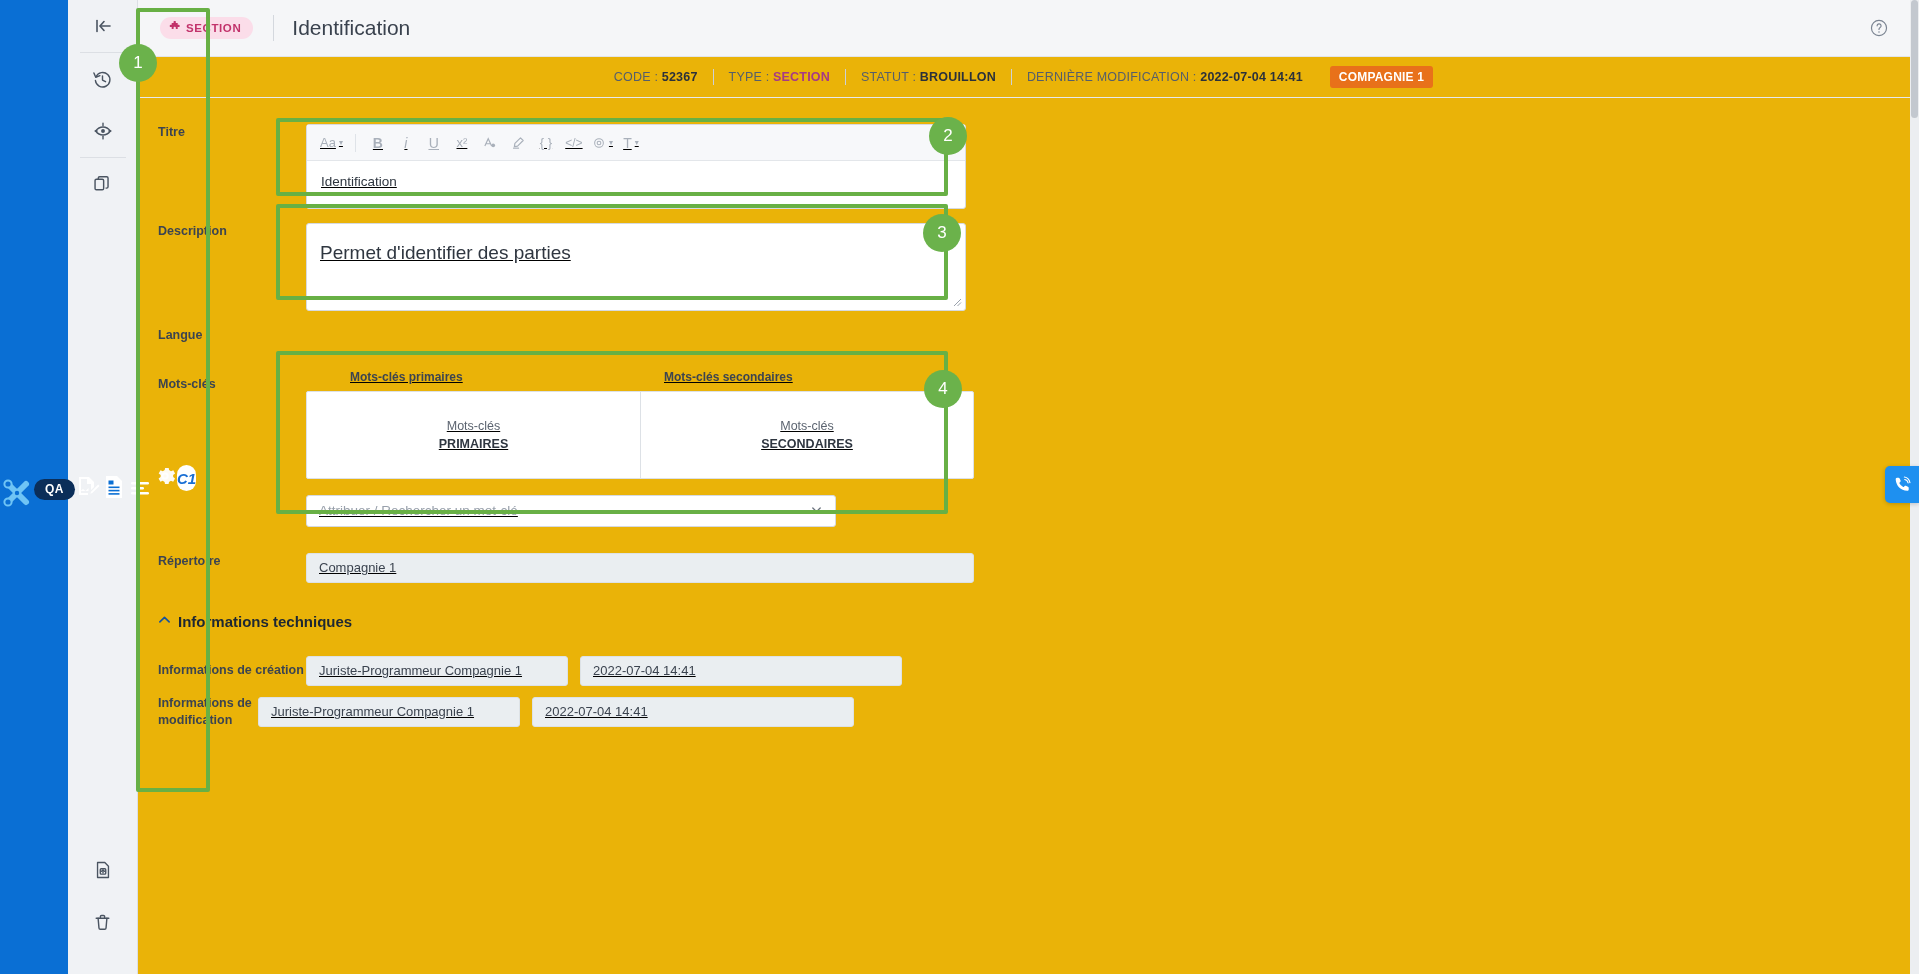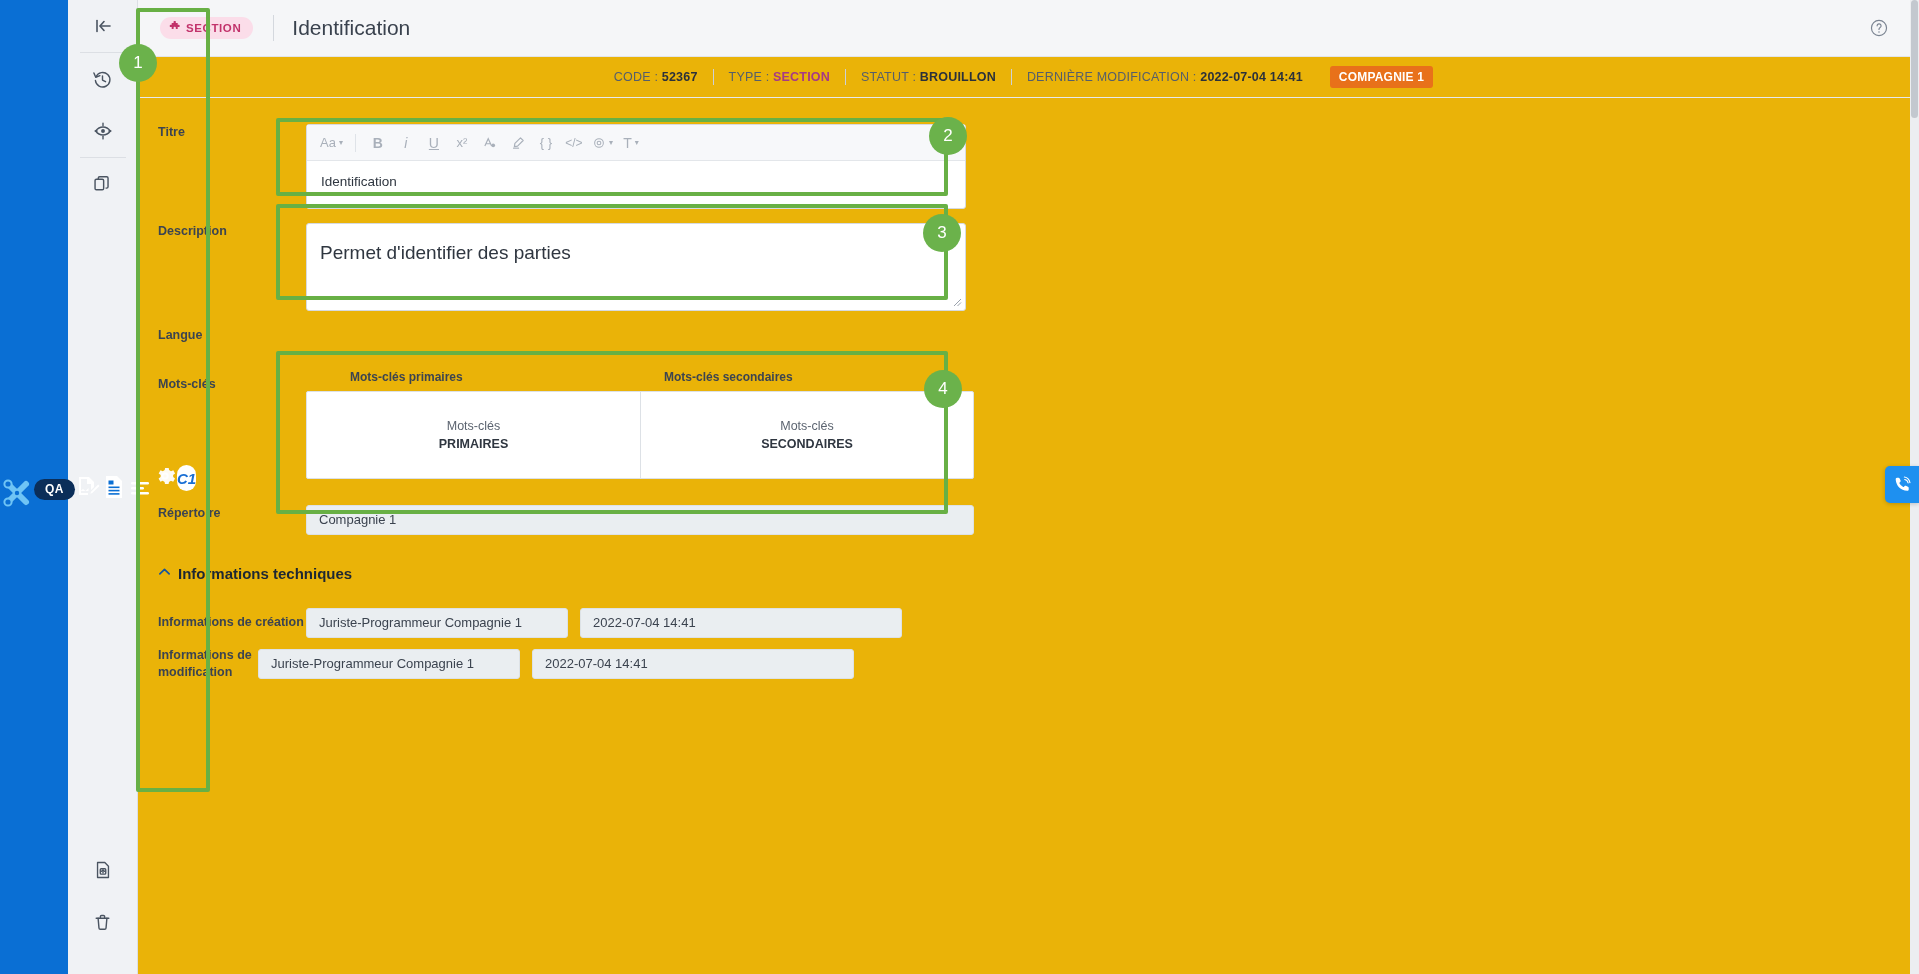--- a/index.html
+++ b/index.html
@@ -107,21 +107,21 @@
 
   
   .form-area { position: relative; padding: 26px 0 0 0; }
   .row { display: flex; align-items: flex-start; margin-bottom: 0; }
   .lbl {
     width: 168px; flex: 0 0 168px;
     text-align: left; padding-left: 20px;
     font-size: 12.5px; font-weight: bold; color: #3c4450;
     line-height: 1.35;
   }
-  .field { position: relative; }
+  .field { position: relative; text-decoration: underline; }
 
   .rte {
     width: 660px; background: #ffffff;
     border: 1px solid #d6dae0; border-radius: 3px;
   }
   .rte-toolbar {
     height: 36px; background: #f7f8fa;
     border-bottom: 1px solid #e3e6ea;
     display: flex; align-items: center; padding: 0 10px; gap: 2px;
   }
@@ -460,20 +460,28 @@
           <div class="kw-boxes">
             <div class="kw-box">
               <span>Mots-clés</span>
               <b>PRIMAIRES</b>
             </div>
             <div class="kw-box">
               <span>Mots-clés</span>
               <b>SECONDAIRES</b>
             </div>
           </div>
+          <div class="kw-select">
+            <span>Attribuer / Rechercher un mot-clé</span>
+            <span>
+              <svg width="13" height="13" viewBox="0 0 14 14" fill="none" stroke="#6a727d" stroke-width="1.4" stroke-linecap="round" stroke-linejoin="round">
+                <polyline points="3,5.3 7,9.3 11,5.3"></polyline>
+              </svg>
+            </span>
+          </div>
         </div>
       </div>
 
       <div class="row">
         <div class="lbl">Répertoire</div>
         <div class="field">
           <div class="readonly-input">Compagnie 1</div>
         </div>
       </div>
 

